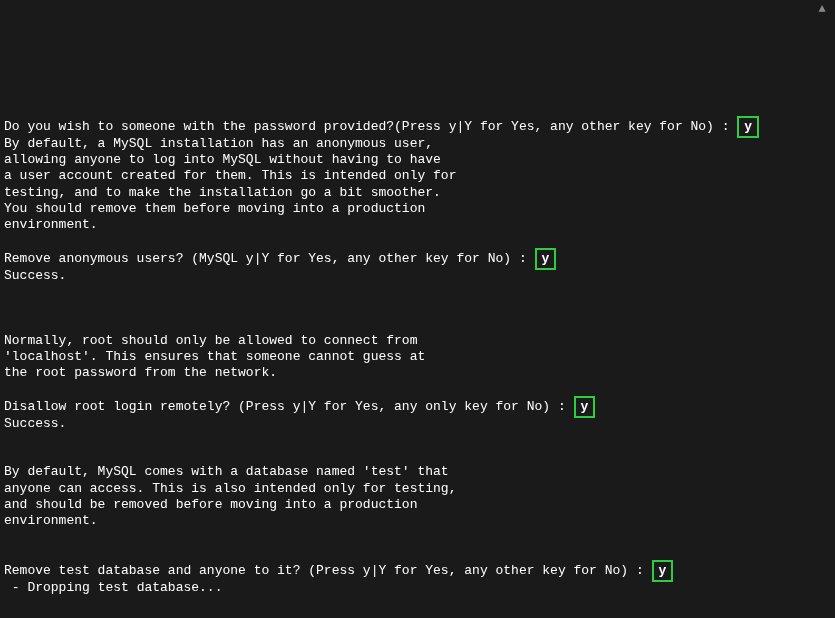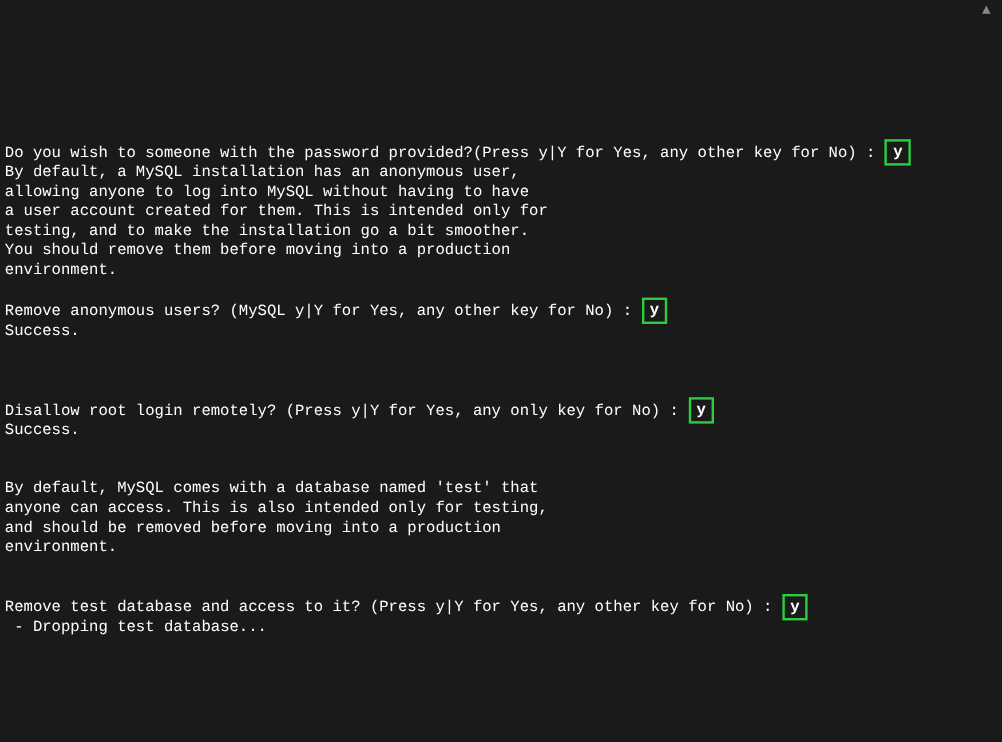--- a/index.html
+++ b/index.html
@@ -52,30 +52,34 @@
 allowing anyone to log into MySQL without having to have
 a user account created for them. This is intended only for
 testing, and to make the installation go a bit smoother.
 You should remove them before moving into a production
 environment.
 </span>
 <span class="inline">Remove anonymous users? (MySQL y|Y for Yes, any other key for No) : </span><span class="hl">y</span>
 <span class="line">Success.</span>
 <span class="line">
 </span>
+<span class="line">Normally, root should only be allowed to connect from
+'localhost'. This ensures that someone cannot guess at
+the root password from the network.
+</span>
 <span class="inline">Disallow root login remotely? (Press y|Y for Yes, any only key for No) : </span><span class="hl">y</span>
 <span class="line">Success.</span>
 <span class="line"></span>
 <span class="line">By default, MySQL comes with a database named 'test' that
 anyone can access. This is also intended only for testing,
 and should be removed before moving into a production
 environment.
 </span>
 <span class="line"></span>
-<span class="inline">Remove test database and access to it? (Press y|Y for Yes, any other key for No) : </span><span class="hl">y</span>
+<span class="inline">Remove test database and anyone to it? (Press y|Y for Yes, any other key for No) : </span><span class="hl">y</span>
 <span class="line"> - Dropping test database...</span>
 
 <span class="line"></span>
 
 
 <span class="line"></span>
 
 
 
 <span class="line"></span>

